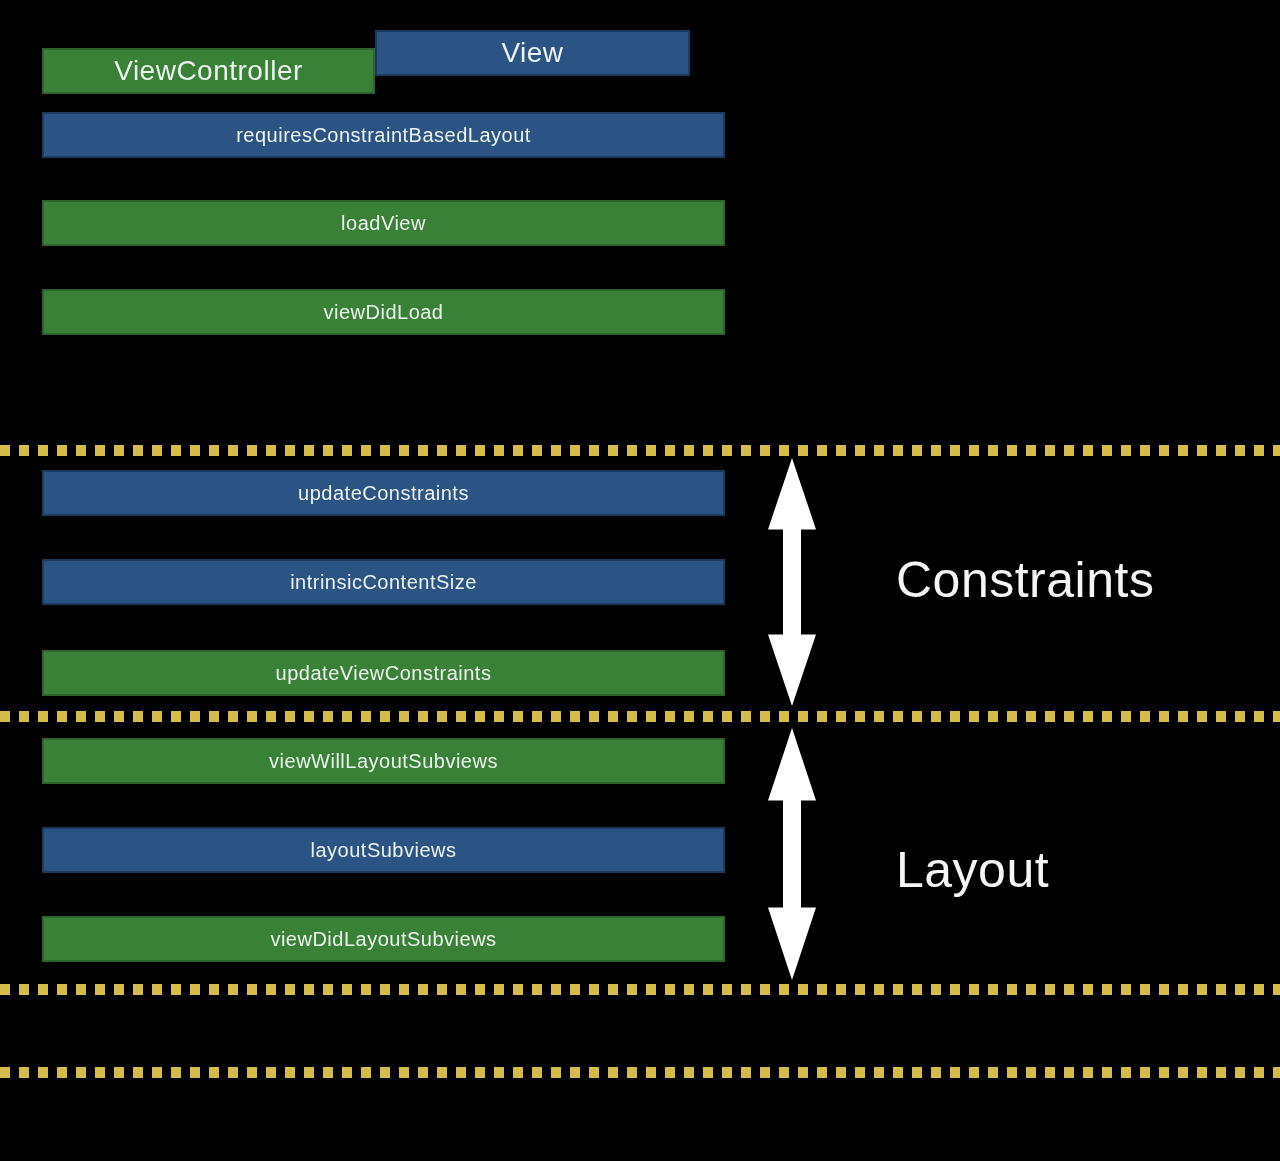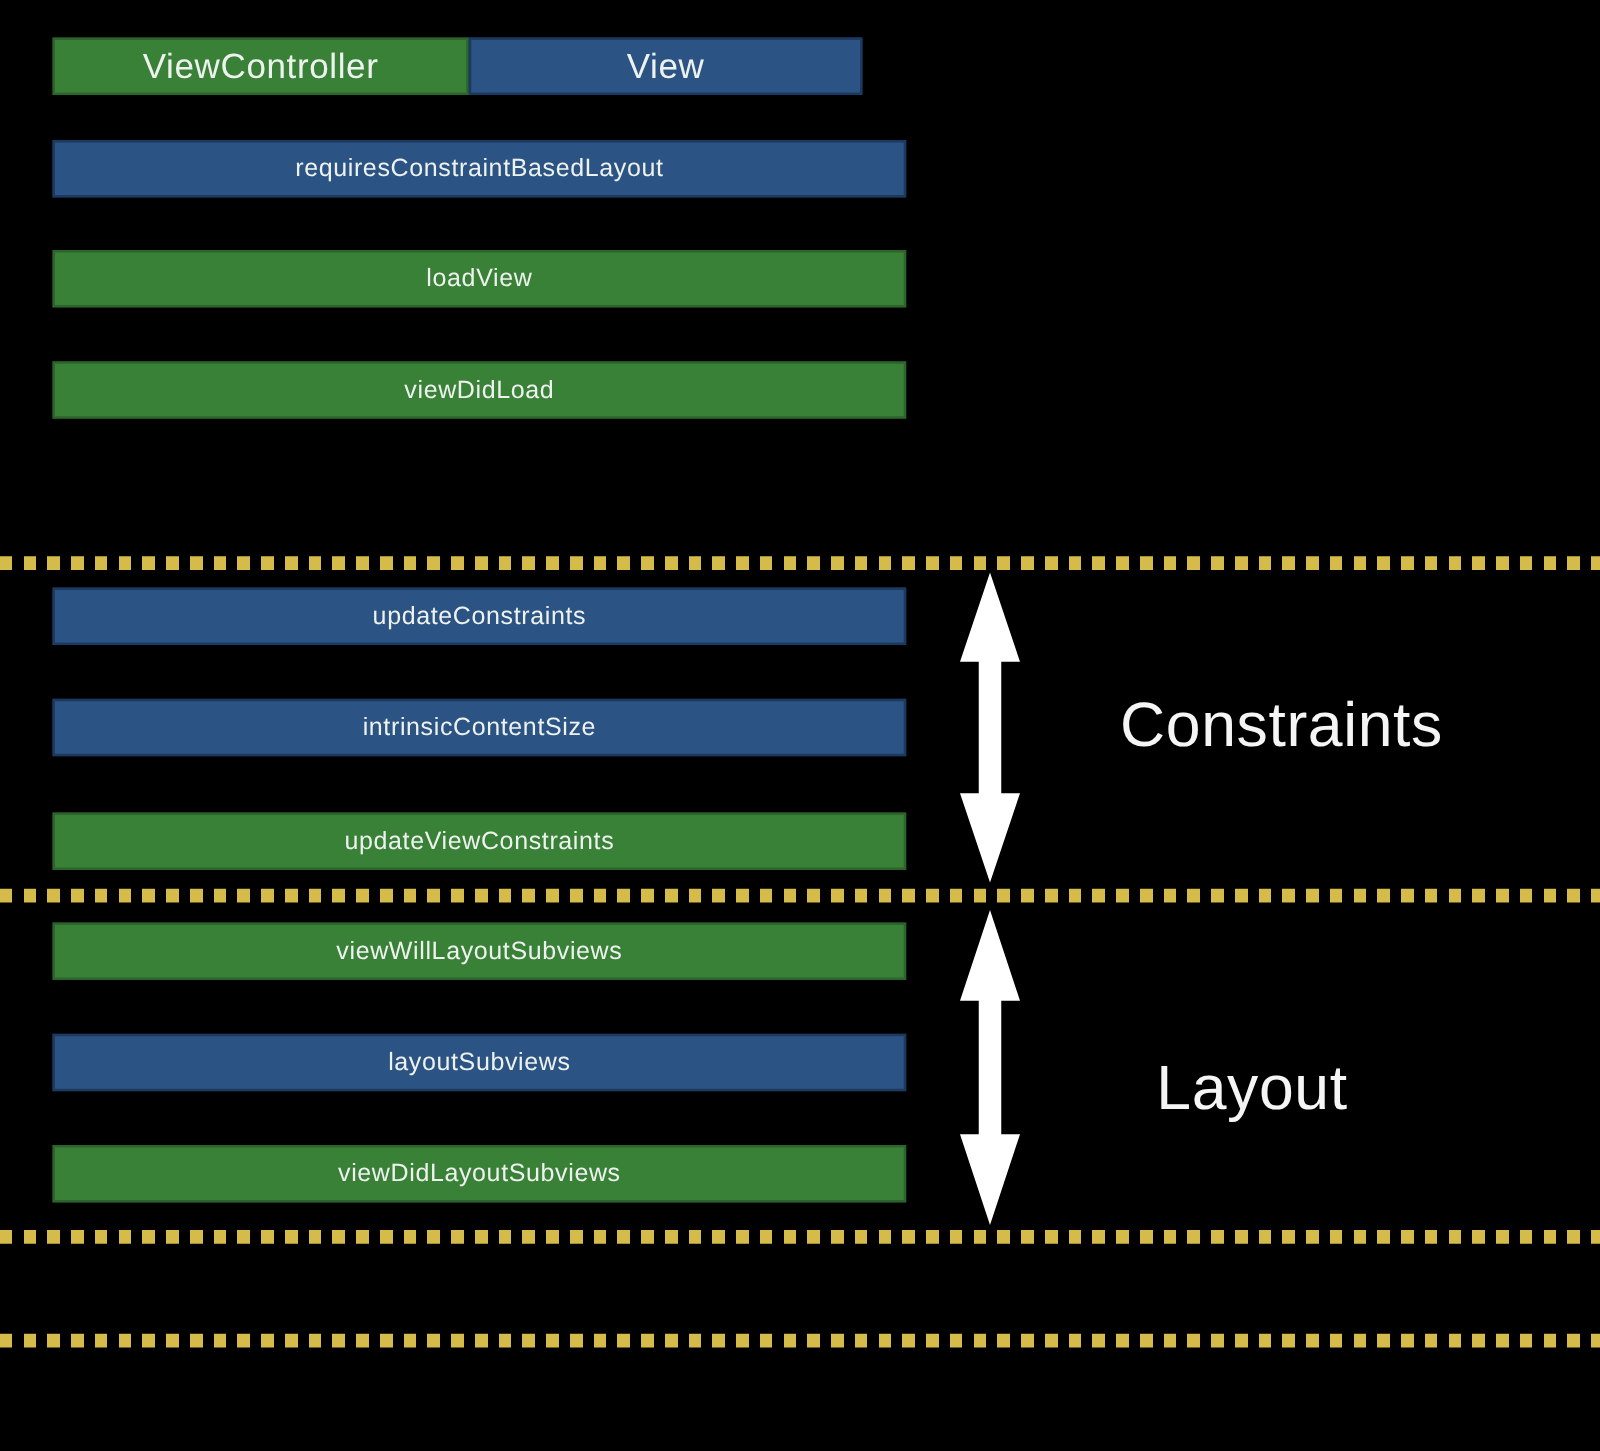--- a/index.html
+++ b/index.html
@@ -28,21 +28,21 @@
     letter-spacing:0.5px;
   }
   .green{background:var(--vc-green);box-shadow:inset 0 0 0 2px rgba(0,0,0,0.22);}
   .blue{background:var(--view-blue);box-shadow:inset 0 0 0 2px rgba(10,25,50,0.45);}
   
   .legend{position:absolute;left:42px;top:30px;width:683px;height:46px;display:flex;}
   .legend .seg{
     display:flex;align-items:center;justify-content:center;
     height:100%;font-size:28px;color:var(--text);letter-spacing:0.5px;
   }
-  .legend .seg.green{width:333px;}
+  .legend .seg.green{width:333px;margin-top:18px;}
   .legend .seg.blue{width:315px;}
   
   .y2{top:112px}.y3{top:200px}.y4{top:289px}.y5{top:380px}
   .y6{top:470px}.y7{top:559px}.y8{top:650px}
   .y9{top:738px}.y10{top:827px}.y11{top:916px}
   .y12{top:1010px}.y13{top:1102px}
   
   .sep{
     position:absolute;left:0;width:1280px;height:11px;
     background:repeating-linear-gradient(90deg,var(--dash-yellow) 0 10px,transparent 10px 19px);
@@ -54,21 +54,21 @@
   .arrow2{top:728px;height:252px;}
   .arrow svg{display:block;width:100%;height:100%;}
   
   .phase-label{
     position:absolute;left:896px;height:70px;
     display:flex;align-items:center;
     font-size:50px;font-weight:400;color:var(--label);
     letter-spacing:0.5px;white-space:nowrap;
   }
   .pl-constraints{top:545px;}
-  .pl-layout{top:835px;margin-left:29px;}
+  .pl-layout{top:835px;}
   .pl-draw{top:1013px;}
 </style>
 </head>
 <body>
 
 <div class="canvas">
 
   <div class="legend">
     <div class="seg green">
       <span>ViewController</span>

